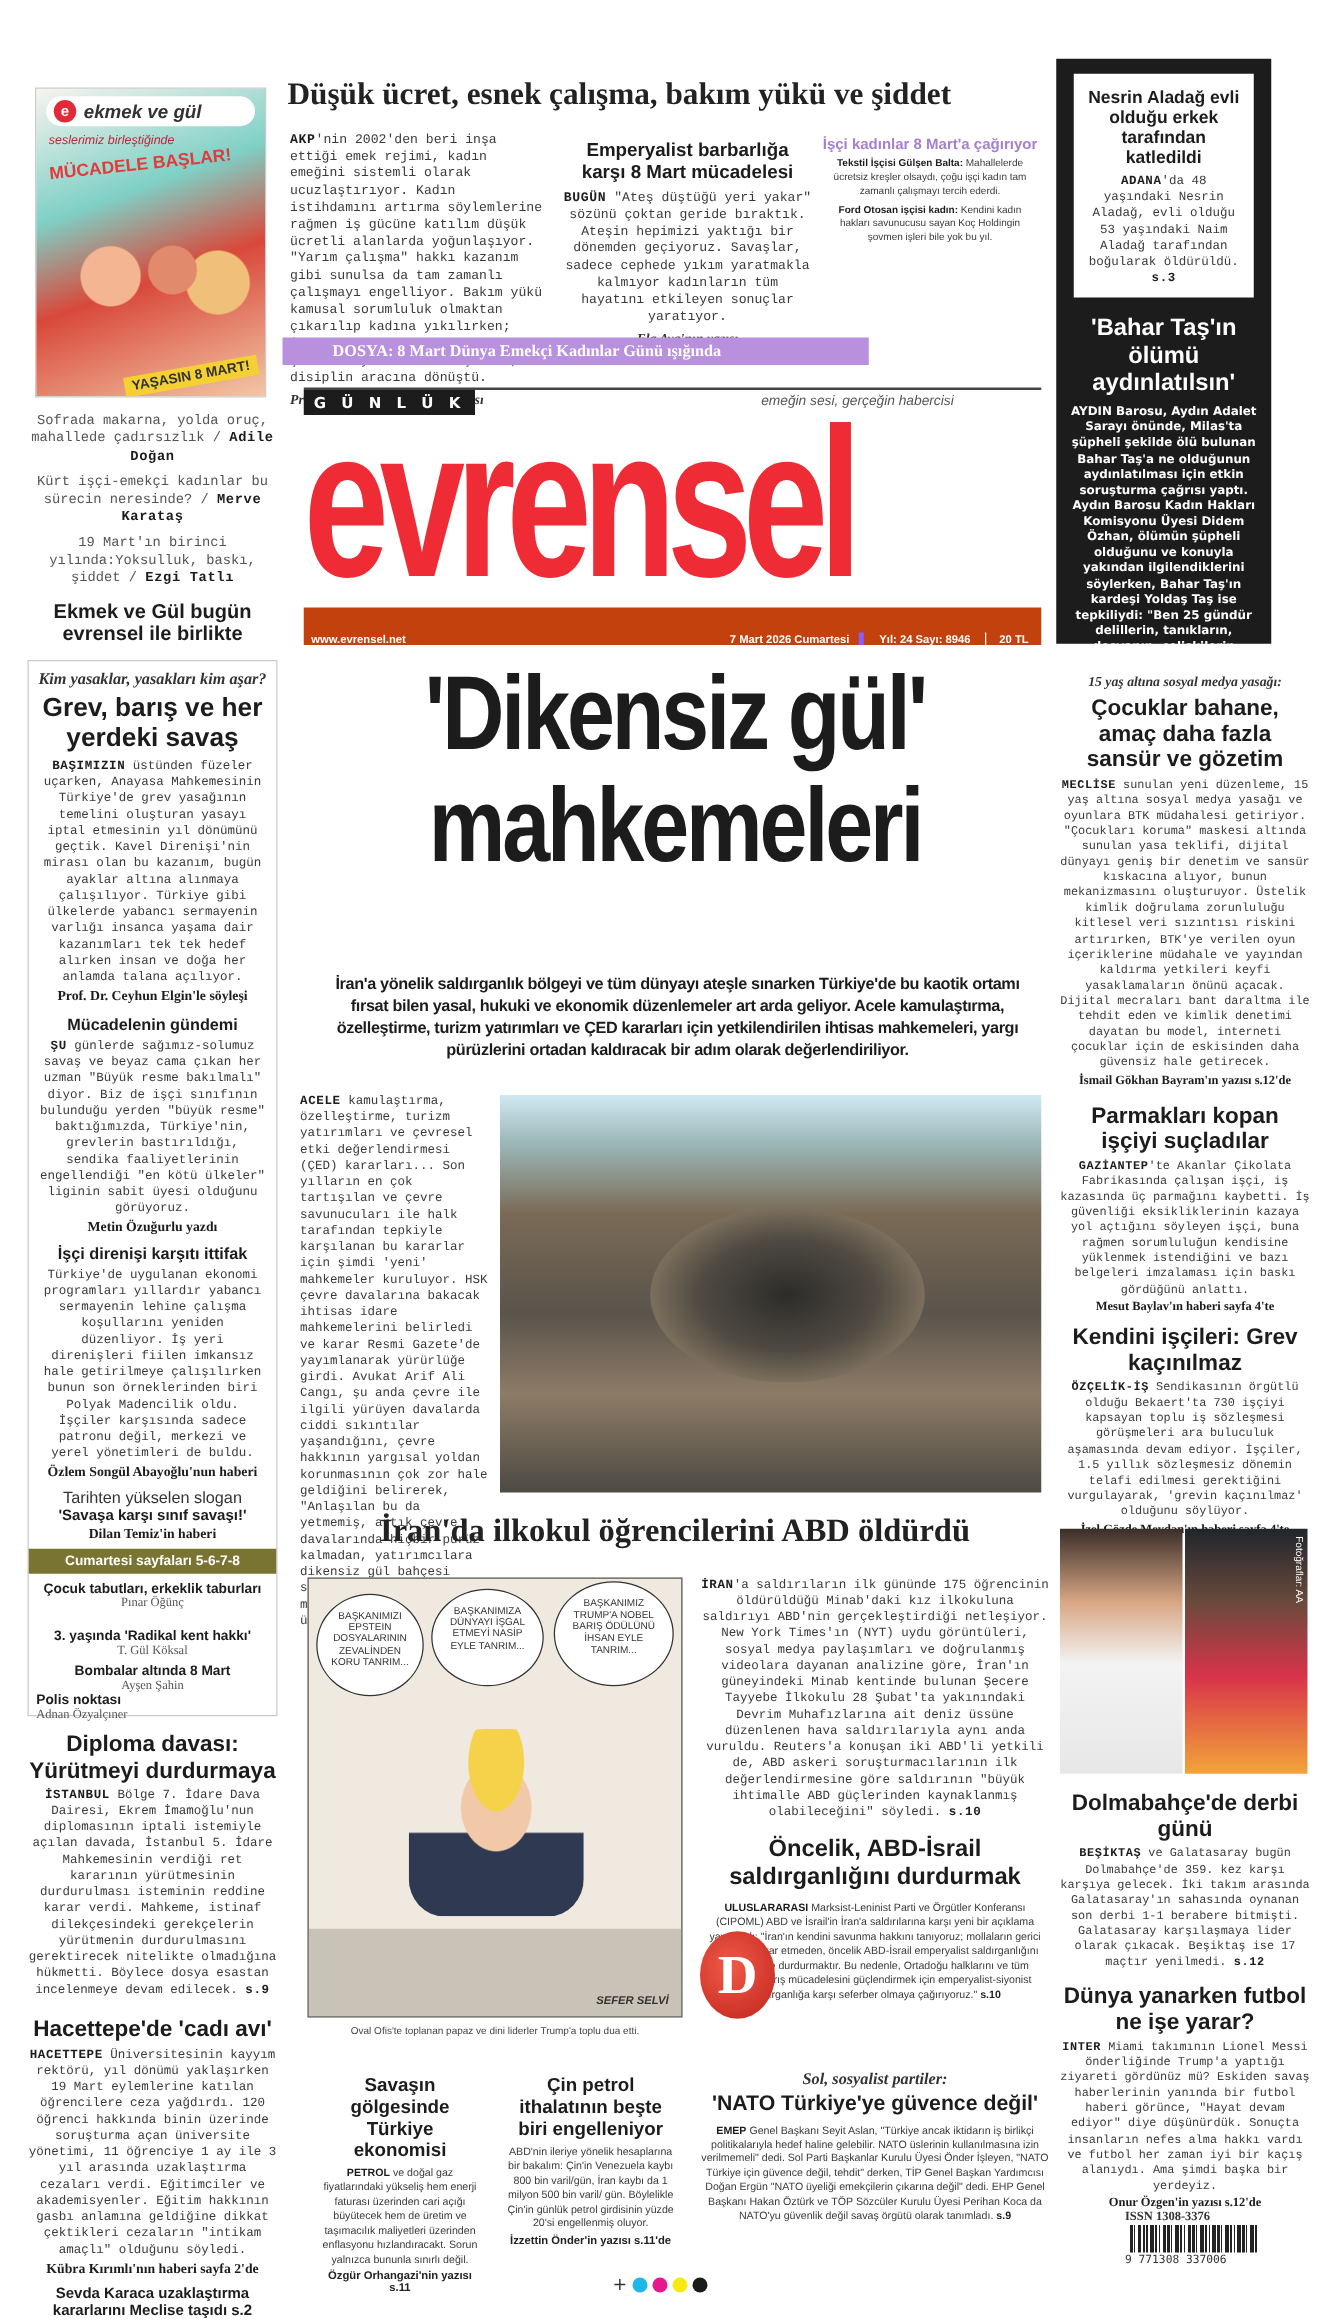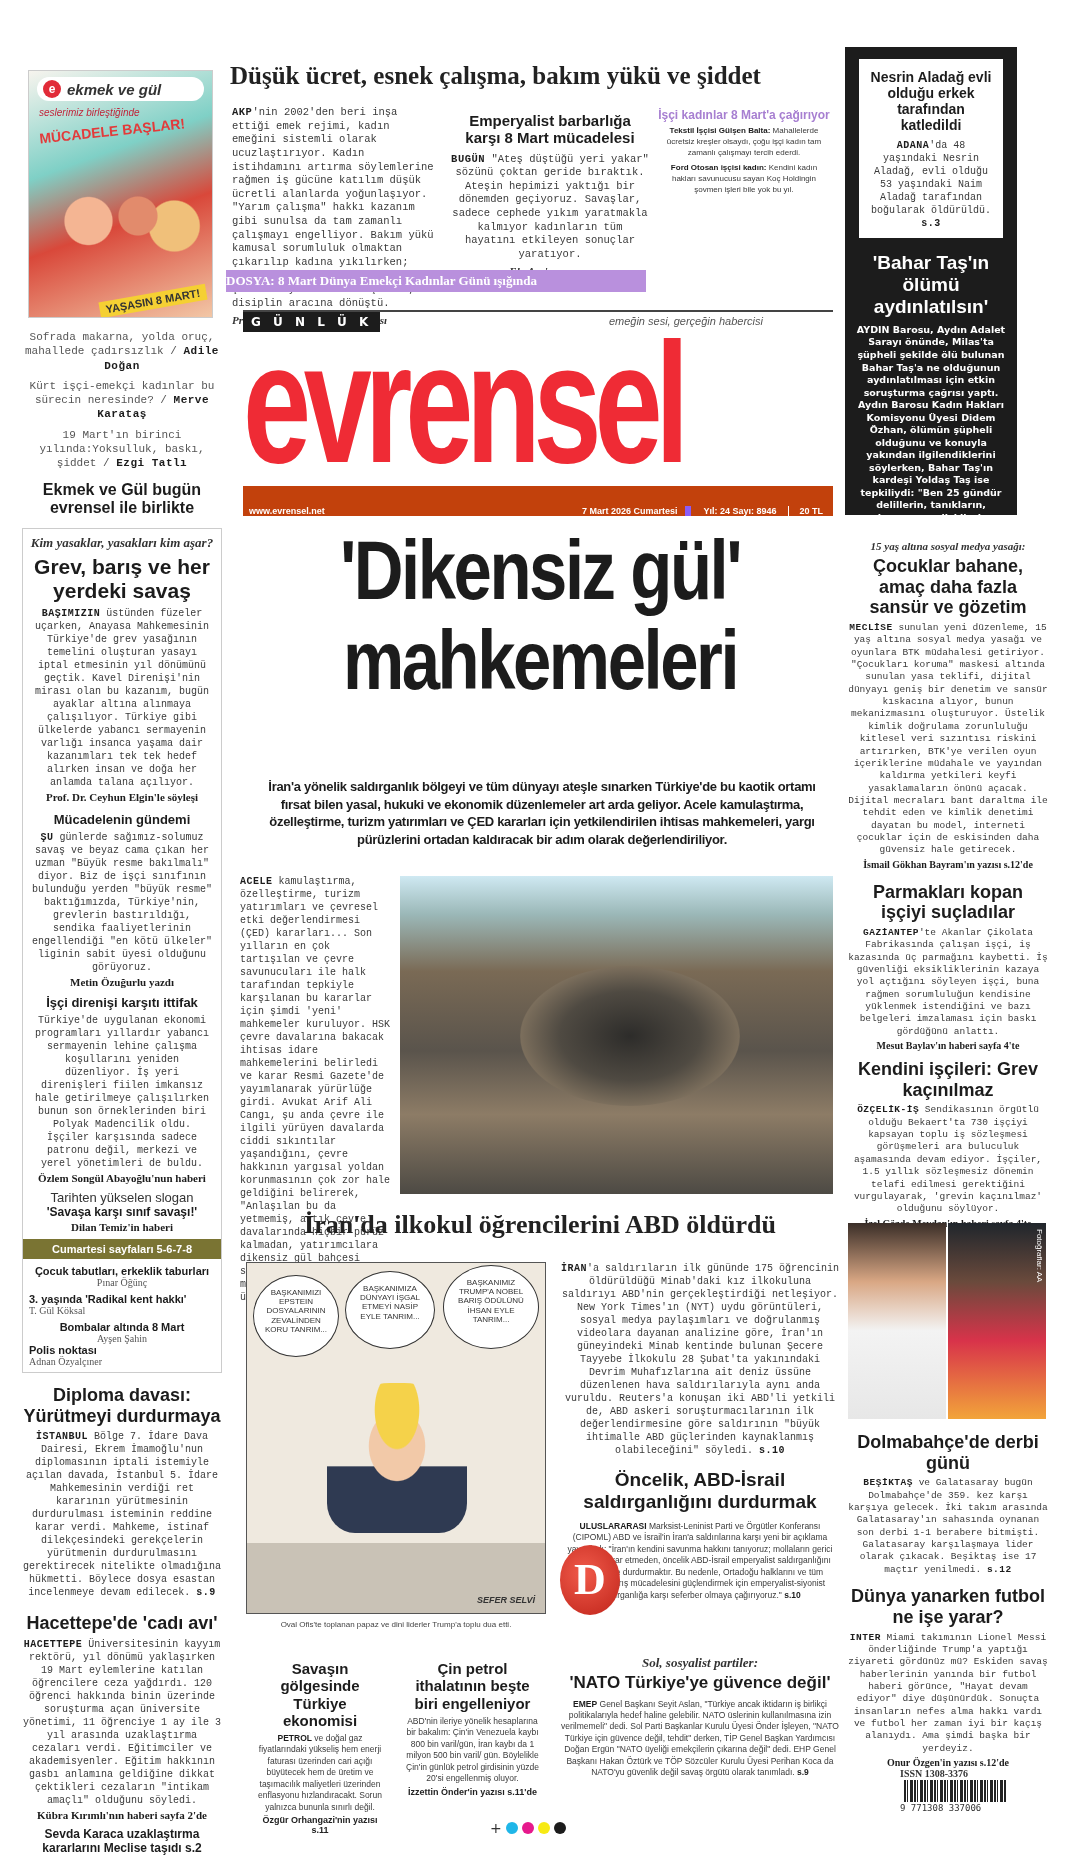--- a/index.html
+++ b/index.html
@@ -46,41 +46,41 @@
   <p class="bt" style="font-size:10.5px"><b>BUGÜN</b><span> "Ateş düştüğü yeri yakar" sözünü çoktan geride bıraktık. Ateşin hepimizi yaktığı bir dönemden geçiyoruz. Savaşlar, sadece cephede yıkım yaratmakla kalmıyor kadınların tüm hayatını etkileyen sonuçlar yaratıyor.</span></p>
   <p style="font:italic bold 11px 'Liberation Serif',serif;text-align:center;margin-top:3px;color:#333">Ela Ava'nın yazısı</p>
 </div>
 
 <div class="abs" style="left:658px;top:108px;width:172px">
   <h4 style="font:bold 12px 'Liberation Sans',sans-serif;color:#a77fd1;text-align:center;margin-bottom:4px">İşçi kadınlar 8 Mart'a çağırıyor</h4>
   <p class="sans-bt" style="font-size:8px;margin-bottom:5px"><b>Tekstil İşçisi Gülşen Balta:</b><span> Mahallelerde ücretsiz kreşler olsaydı, çoğu işçi kadın tam zamanlı çalışmayı tercih ederdi.</span></p>
   <p class="sans-bt" style="font-size:8px;margin-bottom:5px"><b>Ford Otosan işçisi kadın:</b><span> Kendini kadın hakları savunucusu sayan Koç Holdingin şovmen işleri bile yok bu yıl.</span></p>
 </div>
 
-<div class="abs" style="left:226px;top:270px;width:420px;height:22px;background:#b990dd;color:#fff;font:bold 13px 'Liberation Serif',serif;line-height:22px;">
+<div class="abs" style="left:226px;top:270px;width:469px;height:22px;background:#b990dd;color:#fff;font:bold 13px 'Liberation Serif',serif;line-height:22px;padding-left:40px">
   <span>DOSYA:  8 Mart Dünya Emekçi Kadınlar Günü ışığında</span>
 </div>
 
 <div class="abs" style="left:845px;top:47px;width:172px;height:468px;background:#1c1c1c">
   <div style="background:#fff;margin:12px 14px;padding:10px 8px 8px">
     <h3 class="hd" style="font-size:14px;margin-bottom:6px">Nesrin Aladağ evli olduğu erkek tarafından katledildi</h3>
     <p class="bt" style="font-size:10px"><b>ADANA</b><span>'da 48 yaşındaki Nesrin Aladağ, evli olduğu 53 yaşındaki Naim Aladağ tarafından boğularak öldürüldü. </span><b>s.3</b></p>
   </div>
   <h3 class="hd" style="color:#fff;font-size:19px;margin:14px 10px 6px">'Bahar Taş'ın ölümü aydınlatılsın'</h3>
   <p style="color:#fff;font:bold 9.5px 'DejaVu Sans',sans-serif;line-height:1.32;text-align:center;padding:0 10px">AYDIN Barosu, Aydın Adalet Sarayı önünde, Milas'ta şüpheli şekilde ölü bulunan Bahar Taş'a ne olduğunun aydınlatılması için etkin soruşturma çağrısı yaptı. Aydın Barosu Kadın Hakları Komisyonu Üyesi Didem Özhan, ölümün şüpheli olduğunu ve konuyla yakından ilgilendiklerini söylerken, Bahar Taş'ın kardeşi Yoldaş Taş ise tepkiliydi: "Ben 25 gündür delillerin, tanıkların, dosyanın, çelişkilerin peşinde koşmaktan kendi acımı yaşayamıyorum." s.3</p>
 </div>
 
 <div class="abs" style="left:243px;top:310px;width:590px;height:206px">
   <div style="position:absolute;left:0;top:0;width:100%;height:2px;background:#444"></div>
   <div style="position:absolute;left:0;top:2px;background:#1c1c1c;color:#fff;font:bold 12px 'DejaVu Sans',sans-serif;padding:3px 8px;letter-spacing:4px">G Ü N L Ü K</div>
   <div style="position:absolute;right:70px;top:5px;font:italic 11px 'Liberation Sans',sans-serif;color:#555">emeğin sesi, gerçeğin habercisi</div>
   <div style="position:absolute;left:0;top:8px;width:590px;text-align:center;font:bold 170px/1 'Liberation Sans',sans-serif;color:#ef2b35;letter-spacing:-10px;transform:scaleX(0.72);transform-origin:left top;white-space:nowrap">evrensel</div>
   <div style="position:absolute;left:0;bottom:0;width:100%;height:30px;background:#c2410c;color:#fff;font:bold 9px 'Liberation Sans',sans-serif;display:flex;align-items:flex-end">
     <span style="padding-left:6px;flex:1">www.evrensel.net</span>
-    <span style="padding-right:8px;border-right:6px solid #8b5cf6">7 Mart 2026 Cumartesi</span>
+    <span style="padding-right:8px;border-right:4px solid #8b5cf6">7 Mart 2026 Cumartesi</span>
     <span style="padding:0 12px;border-right:1px solid #fff">Yıl: 24  Sayı: 8946</span>
     <span style="padding:0 10px">20 TL</span>
   </div>
 </div>
 
 <div class="abs" style="left:22px;top:528px;width:200px;height:845px;border:1px solid #ccc;padding:6px 6px">
   <p style="font:italic bold 13px 'Liberation Serif',serif;text-align:center;color:#333">Kim yasaklar, yasakları kim aşar?</p>
   <h2 class="hd" style="font-size:21px;margin:4px 0">Grev, barış ve her yerdeki savaş</h2>
   <p class="bt" style="font-size:10px"><b>BAŞIMIZIN</b><span> üstünden füzeler uçarken, Anayasa Mahkemesinin Türkiye'de grev yasağının temelini oluşturan yasayı iptal etmesinin yıl dönümünü geçtik. Kavel Direnişi'nin mirası olan bu kazanım, bugün ayaklar altına alınmaya çalışılıyor. Türkiye gibi ülkelerde yabancı sermayenin varlığı insanca yaşama dair kazanımları tek tek hedef alırken insan ve doğa her anlamda talana açılıyor.</span></p>
   <p class="by">Prof. Dr. Ceyhun Elgin'le söyleşi</p>
@@ -97,21 +97,21 @@
   <p style="font:bold 12px 'Liberation Sans',sans-serif;text-align:center;color:#1c1c1c">'Savaşa karşı sınıf savaşı!'</p>
   <p class="by">Dilan Temiz'in haberi</p>
 
   <div style="background:#7a7433;color:#fff;text-align:center;font:bold 11px 'Liberation Sans',sans-serif;padding:4px 0;margin:6px -6px">
     <span>Cumartesi sayfaları 5-6-7-8</span>
   </div>
   <div style="text-align:center;margin-top:6px">
     <div style="font:bold 11px 'Liberation Sans',sans-serif;color:#1c1c1c">Çocuk tabutları, erkeklik taburları</div>
     <div style="font:10px 'Liberation Serif',serif;color:#555">Pınar Öğünç</div>
   </div>
-  <div style="margin-top:5px">
+  <div style="text-align:center;margin-top:15px">
     <div style="font:bold 11px 'Liberation Sans',sans-serif;color:#1c1c1c">3. yaşında 'Radikal kent hakkı'</div>
     <div style="font:10px 'Liberation Serif',serif;color:#555">T. Gül Köksal</div>
   </div>
   <div style="text-align:center;margin-top:5px">
     <div style="font:bold 11px 'Liberation Sans',sans-serif;color:#1c1c1c">Bombalar altında 8 Mart</div>
     <div style="font:10px 'Liberation Serif',serif;color:#555">Ayşen Şahin</div>
   </div>
   <div style="margin-top:0">
     <div style="font:bold 11px 'Liberation Sans',sans-serif;color:#1c1c1c">Polis noktası</div>
     <div style="font:10px 'Liberation Serif',serif;color:#555">Adnan Özyalçıner</div>

